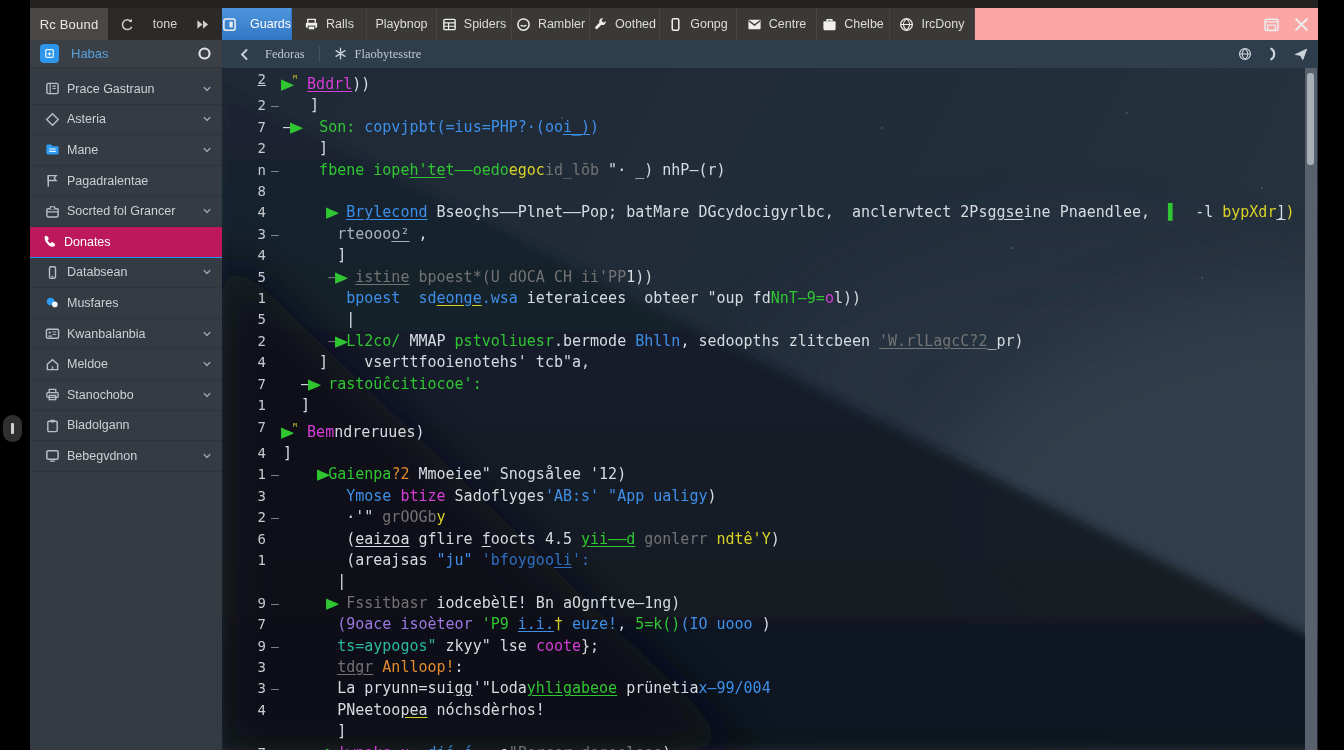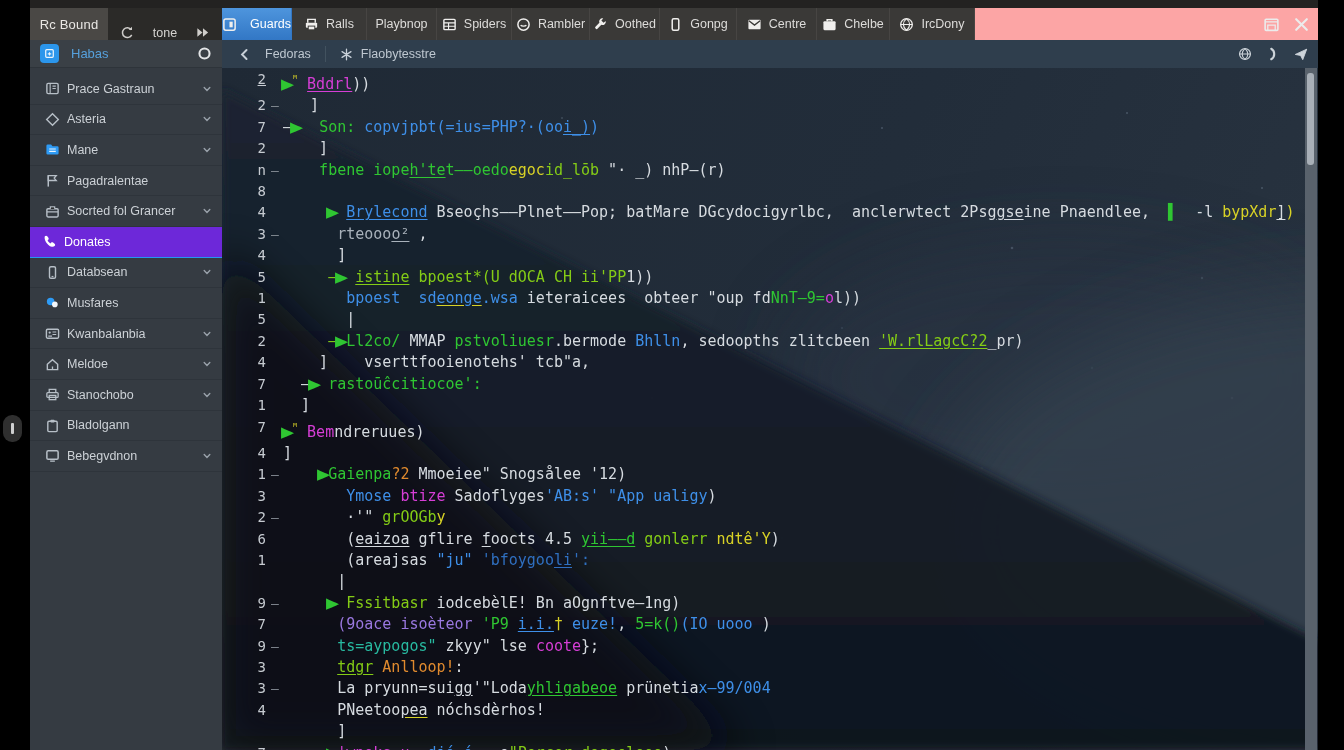--- a/index.html
+++ b/index.html
@@ -8,21 +8,21 @@
   .stage { position:absolute; left:0; top:0; width:1344px; height:750px; background:#000; }
 
   
   .top-strip { position:absolute; left:30px; top:0; width:1288px; height:8px; background:#232221; }
 
   
   .title-bar { position:absolute; left:30px; top:8px; width:1288px; height:32px;
     background:#fca5a5; display:flex; align-items:stretch; }
   .app-chip { width:78px; background:#4a4845; color:#e9e7e4; font-size:13px;
     display:flex; align-items:center; justify-content:center; letter-spacing:.2px; }
-  .nav-seg { width:114px; background:#2b2a28; display:flex; align-items:flex-end;
+  .nav-seg { width:114px; background:#2b2a28; display:flex; align-items:center;
     justify-content:space-between; padding:0 12px; color:#d5d3d0; font-size:12.5px; }
   .nav-seg .ic { width:15px; height:15px; color:#cfcdca; }
   .tabstrip { display:flex; align-items:stretch; }
   .tab { display:flex; align-items:center; justify-content:center; gap:7px; font-size:12.5px;
     color:#dddcda; border-right:1px solid #474543; background:#3a3937; white-space:nowrap; }
   .tab:nth-child(1){width:70px} .tab:nth-child(2){width:75px} .tab:nth-child(3){width:70px}
   .tab:nth-child(4){width:75px} .tab:nth-child(5){width:78px} .tab:nth-child(6){width:70px}
   .tab:nth-child(7){width:77px} .tab:nth-child(8){width:80px} .tab:nth-child(9){width:73px}
   .tab:nth-child(10){width:85px}
   .tab .ic { width:15px; height:15px; color:#f0efed; flex:0 0 auto; }
@@ -37,34 +37,34 @@
   .app-badge { width:19px; height:19px; border-radius:4px; background:#2b96ec;
     display:flex; align-items:center; justify-content:center; color:#eaf4fd; }
   .app-badge .ic { width:11px; height:11px; }
   .side-head .t { color:#56a0dc; font-size:13px; margin-left:12px; flex:1; }
   .side-head .ic.ring { width:15px; height:15px; color:#e3e5e7; }
 
   .crumb-bar { position:absolute; left:222px; top:40px; width:1096px; height:28px;
     background:#2f3e4d; display:flex; align-items:center; color:#bfc8d1; font-size:12.5px; }
   .crumb-bar .ic { width:13px; height:13px; color:#c8d0d8; }
   .cb-back { margin-left:16px; }
-  .cb-item { display:flex; align-items:flex-end; gap:8px; padding:0 14px; }
+  .cb-item { display:flex; align-items:flex-start; gap:8px; padding:0 14px;font-family:Liberation Serif, serif; }
   .cb-sep { width:1px; height:16px; background:#42525f; }
   .cb-right { margin-left:auto; display:flex; align-items:center; gap:14px; padding-right:10px; }
   .cb-right .ic { width:14px; height:14px; color:#cdd4da; }
 
   
   .sidebar { position:absolute; left:30px; top:68px; width:192px; height:682px;
     background:#353b42; padding-top:6px; }
   .side-item { height:30.6px; display:flex; align-items:center; padding:0 10px 0 15px;
     border-bottom:1px solid #2e343b; color:#ccd1d6; font-size:12.5px; }
   .side-item .ic { width:15px; height:15px; color:#b7bfc7; flex:0 0 auto; }
   .side-item .lbl { margin-left:7px; flex:1; white-space:nowrap; overflow:hidden; }
   .side-item .chev { width:10px; height:10px; color:#99a1aa; }
-  .side-item.selected { background:#6d28d9; color:#fff; border-bottom-color:#2595f2;padding-left:12px; }
+  .side-item.selected { background:#be185d; color:#fff; border-bottom-color:#2595f2;padding-left:12px; }
   .side-item.selected .ic { color:#fff; }
   .folder-blue { color:#2e9bf5 !important; }
 
   
   .edge-handle { position:absolute; left:3px; top:415px; width:19px; height:27px;
     border-radius:9px; background:#2f2f2f; display:flex; align-items:center; justify-content:center; }
   .edge-handle .bar { width:3px; height:11px; background:#cfcfcf; border-radius:1px; }
 
   
   .editor { position:absolute; left:222px; top:68px; width:1096px; height:682px; overflow:hidden; }
@@ -74,21 +74,21 @@
   .cl { display:flex; white-space:pre; }
   .cl .num { width:44px; text-align:right; color:#c6cbd1; font-size:14px; flex:0 0 auto; }
   .cl .num.nu { text-decoration:underline; }
   .cl .fold { width:17px; padding-left:5px; color:#8d949c; font-size:13px; flex:0 0 auto; }
   .cl .body { flex:1; }
 
   .c-g  { color:#2fc632; }
   .c-b  { color:#3e8fe8; }
   .c-bd { color:#2f6fc0; }
   .c-m  { color:#d63ed6; }
-  .c-r  { color:#84cc16;margin-top:9px; }
+  .c-r  { color:#737373;margin-top:9px; }
   .c-y  { color:#d8d226; }
   .c-o  { color:#e08a2e; }
   .c-t  { color:#28b9a0; }
   .c-w  { color:#d6dbe0; }
   .c-gy { color:#a9b2bb; }
   .c-p  { color:#9a78e0; }
   .u    { text-decoration:underline; text-underline-offset:2px; }
   .uy   { text-decoration:underline; text-decoration-color:#d8d226; text-underline-offset:2px; }
   .sm   { font-size:10px; vertical-align:super; }
   .ar   { display:inline-block; transform:scale(1.45,1.25); transform-origin:center; }

